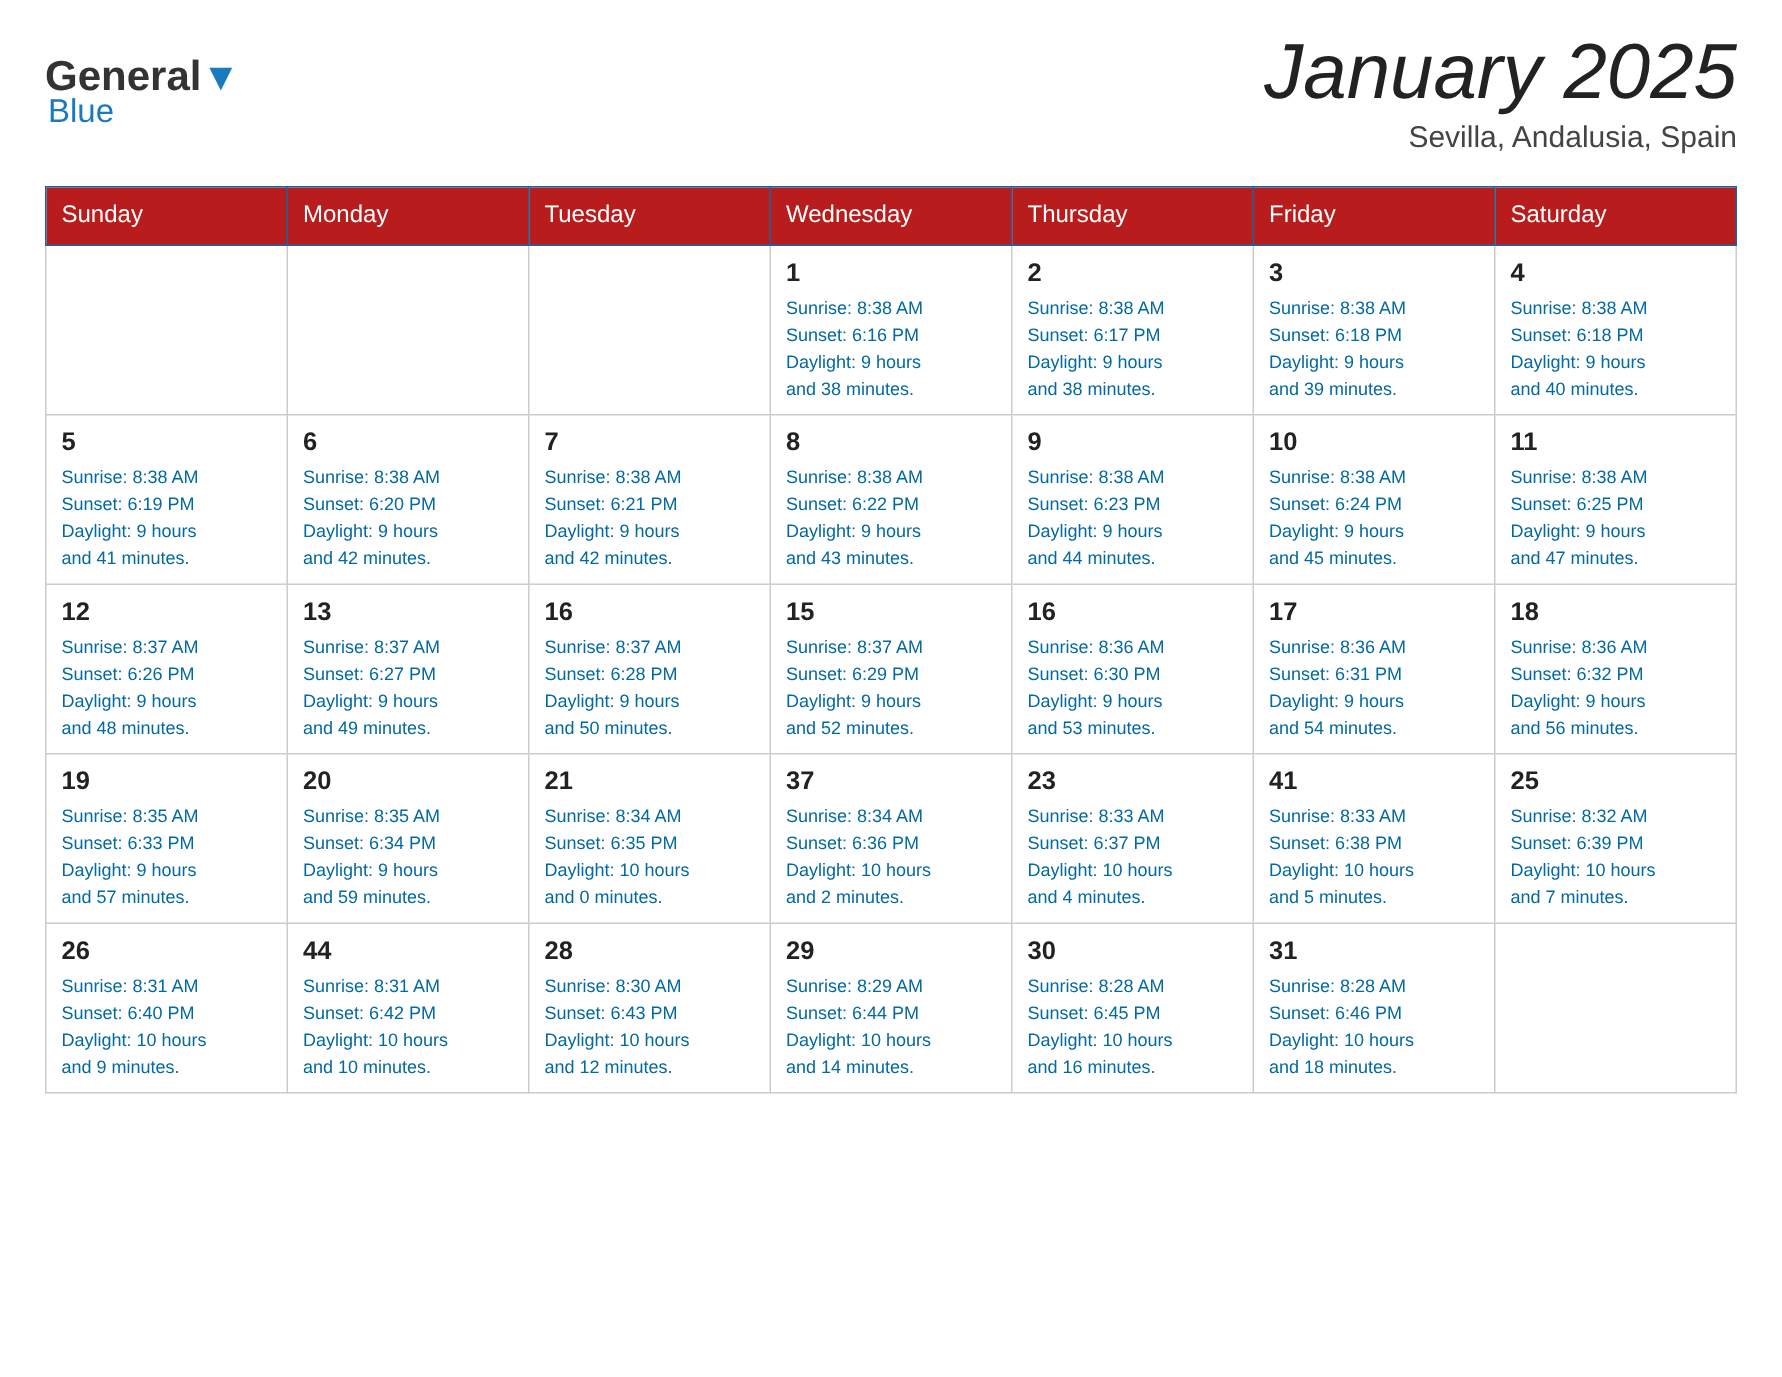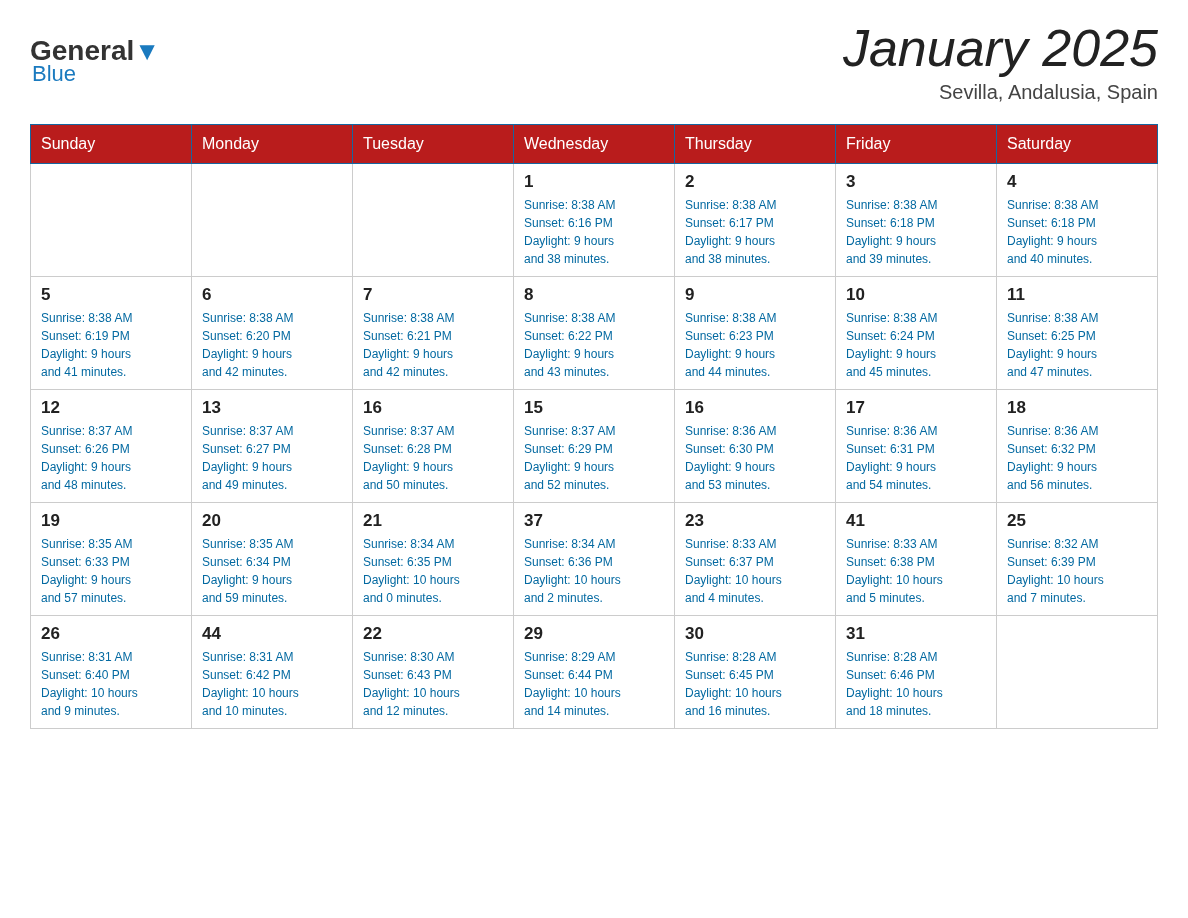--- a/index.html
+++ b/index.html
@@ -316,21 +316,21 @@
 and 9 minutes.</div>
         </td>
         <td>
           <div class="day-number">44</div>
           <div class="day-info" style="white-space: pre-line;">Sunrise: 8:31 AM
 Sunset: 6:42 PM
 Daylight: 10 hours
 and 10 minutes.</div>
         </td>
         <td>
-          <div class="day-number">22</div>
+          <div class="day-number">28</div>
           <div class="day-info" style="white-space: pre-line;">Sunrise: 8:30 AM
 Sunset: 6:43 PM
 Daylight: 10 hours
 and 12 minutes.</div>
         </td>
         <td>
           <div class="day-number">29</div>
           <div class="day-info" style="white-space: pre-line;">Sunrise: 8:29 AM
 Sunset: 6:44 PM
 Daylight: 10 hours

